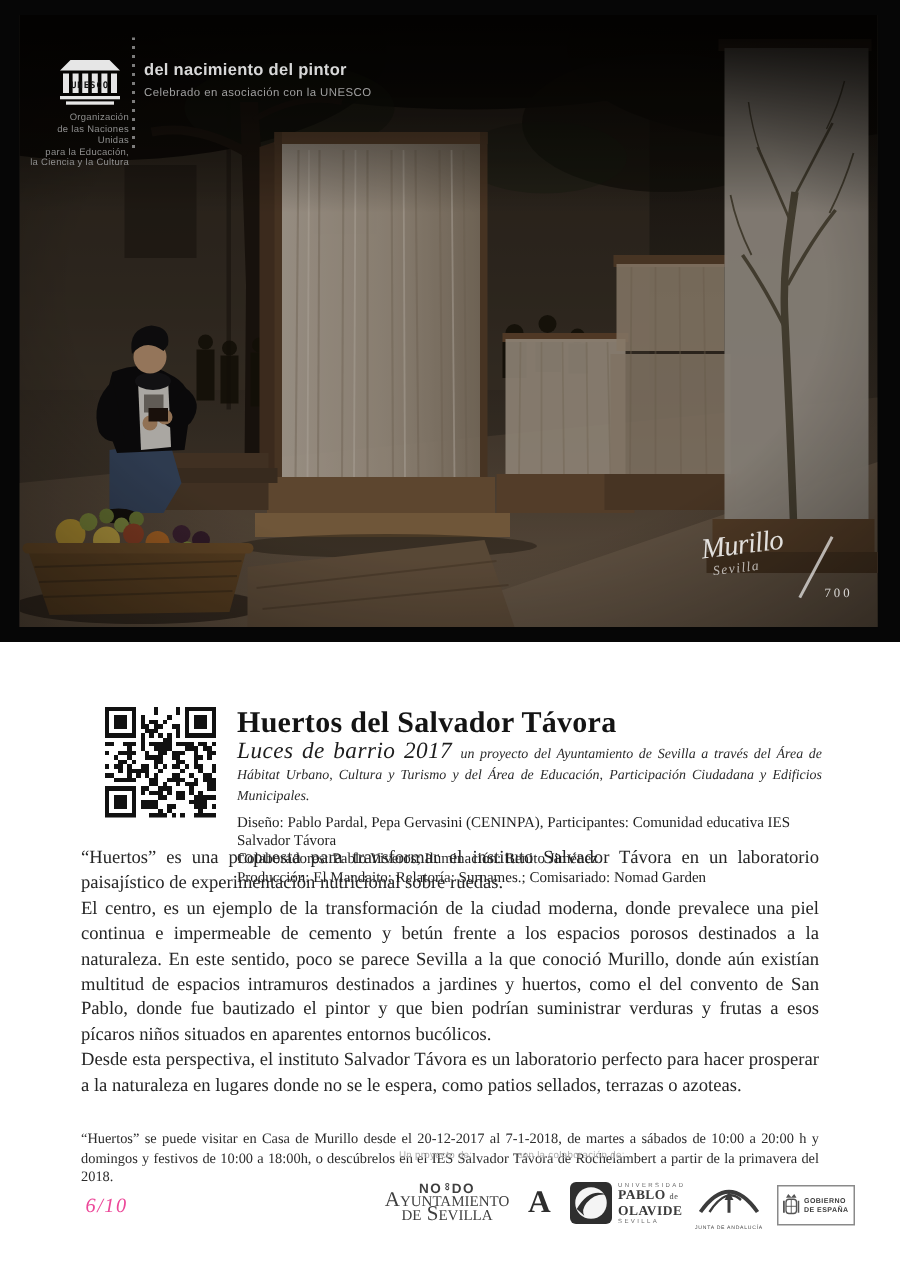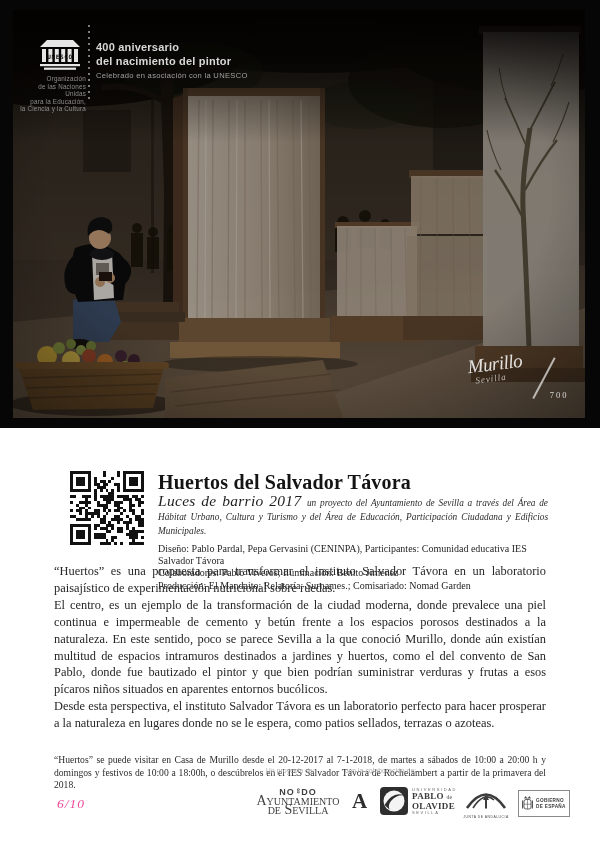--- a/index.html
+++ b/index.html
@@ -303,21 +303,20 @@
     <div class="org-lines">
       <div>Organización</div>
       <div>de las Naciones Unidas</div>
       <div>para la Educación,</div>
       <div>la Ciencia y la Cultura</div>
     </div>
   </div>
   <div class="dotted-sep"></div>
 
   <div class="anniv">
-    <div class="anniv-line">400 aniversario</div>
     <div class="anniv-line">del nacimiento del pintor</div>
     <div class="anniv-sub">Celebrado en asociación con la UNESCO</div>
   </div>
 </div>
 
 <div class="project-header">
   <div class="qr">
     <svg id="qr-svg" viewBox="0 0 25 25" width="74" height="74" shape-rendering="crispEdges">
         <path d="M11 0h1v1h-1zM16 0h1v1h-1zM11 1h1v1h-1zM16 1h1v1h-1zM8 2h1v1h-1zM14 2h1v1h-1zM8 3h1v1h-1zM10 3h1v1h-1zM11 3h1v1h-1zM13 3h1v1h-1zM8 4h1v1h-1zM9 4h1v1h-1zM11 4h1v1h-1zM12 4h1v1h-1zM15 4h1v1h-1zM16 4h1v1h-1zM9 5h1v1h-1zM10 5h1v1h-1zM11 5h1v1h-1zM16 5h1v1h-1zM8 6h1v1h-1zM10 6h1v1h-1zM12 6h1v1h-1zM14 6h1v1h-1zM16 6h1v1h-1zM8 7h1v1h-1zM13 7h1v1h-1zM14 7h1v1h-1zM0 8h1v1h-1zM1 8h1v1h-1zM4 8h1v1h-1zM5 8h1v1h-1zM6 8h1v1h-1zM8 8h1v1h-1zM10 8h1v1h-1zM11 8h1v1h-1zM12 8h1v1h-1zM13 8h1v1h-1zM14 8h1v1h-1zM16 8h1v1h-1zM17 8h1v1h-1zM18 8h1v1h-1zM19 8h1v1h-1zM21 8h1v1h-1zM22 8h1v1h-1zM24 8h1v1h-1zM5 9h1v1h-1zM8 9h1v1h-1zM11 9h1v1h-1zM12 9h1v1h-1zM13 9h1v1h-1zM14 9h1v1h-1zM18 9h1v1h-1zM19 9h1v1h-1zM20 9h1v1h-1zM22 9h1v1h-1zM23 9h1v1h-1zM0 10h1v1h-1zM3 10h1v1h-1zM4 10h1v1h-1zM5 10h1v1h-1zM6 10h1v1h-1zM9 10h1v1h-1zM12 10h1v1h-1zM13 10h1v1h-1zM15 10h1v1h-1zM16 10h1v1h-1zM17 10h1v1h-1zM20 10h1v1h-1zM23 10h1v1h-1zM24 10h1v1h-1zM2 11h1v1h-1zM5 11h1v1h-1zM9 11h1v1h-1zM10 11h1v1h-1zM11 11h1v1h-1zM12 11h1v1h-1zM15 11h1v1h-1zM16 11h1v1h-1zM20 11h1v1h-1zM21 11h1v1h-1zM23 11h1v1h-1zM3 12h1v1h-1zM4 12h1v1h-1zM6 12h1v1h-1zM11 12h1v1h-1zM12 12h1v1h-1zM16 12h1v1h-1zM17 12h1v1h-1zM20 12h1v1h-1zM0 13h1v1h-1zM2 13h1v1h-1zM3 13h1v1h-1zM5 13h1v1h-1zM8 13h1v1h-1zM9 13h1v1h-1zM11 13h1v1h-1zM13 13h1v1h-1zM15 13h1v1h-1zM16 13h1v1h-1zM18 13h1v1h-1zM20 13h1v1h-1zM21 13h1v1h-1zM24 13h1v1h-1zM3 14h1v1h-1zM5 14h1v1h-1zM6 14h1v1h-1zM7 14h1v1h-1zM8 14h1v1h-1zM9 14h1v1h-1zM12 14h1v1h-1zM17 14h1v1h-1zM21 14h1v1h-1zM24 14h1v1h-1zM0 15h1v1h-1zM1 15h1v1h-1zM5 15h1v1h-1zM7 15h1v1h-1zM9 15h1v1h-1zM11 15h1v1h-1zM15 15h1v1h-1zM16 15h1v1h-1zM19 15h1v1h-1zM22 15h1v1h-1zM23 15h1v1h-1zM2 16h1v1h-1zM3 16h1v1h-1zM4 16h1v1h-1zM5 16h1v1h-1zM6 16h1v1h-1zM10 16h1v1h-1zM11 16h1v1h-1zM14 16h1v1h-1zM15 16h1v1h-1zM16 16h1v1h-1zM17 16h1v1h-1zM20 16h1v1h-1zM22 16h1v1h-1zM23 16h1v1h-1zM24 16h1v1h-1zM10 17h1v1h-1zM11 17h1v1h-1zM13 17h1v1h-1zM16 17h1v1h-1zM18 17h1v1h-1zM19 17h1v1h-1zM20 17h1v1h-1zM23 17h1v1h-1zM24 17h1v1h-1zM8 18h1v1h-1zM9 18h1v1h-1zM12 18h1v1h-1zM13 18h1v1h-1zM14 18h1v1h-1zM19 18h1v1h-1zM23 18h1v1h-1zM24 18h1v1h-1zM8 19h1v1h-1zM10 19h1v1h-1zM11 19h1v1h-1zM12 19h1v1h-1zM14 19h1v1h-1zM16 19h1v1h-1zM17 19h1v1h-1zM19 19h1v1h-1zM21 19h1v1h-1zM12 20h1v1h-1zM13 20h1v1h-1zM16 20h1v1h-1zM17 20h1v1h-1zM20 20h1v1h-1zM21 20h1v1h-1zM22 20h1v1h-1zM23 20h1v1h-1zM24 20h1v1h-1zM8 21h1v1h-1zM9 21h1v1h-1zM10 21h1v1h-1zM11 21h1v1h-1zM19 21h1v1h-1zM20 21h1v1h-1zM21 21h1v1h-1zM22 21h1v1h-1zM8 22h1v1h-1zM9 22h1v1h-1zM10 22h1v1h-1zM11 22h1v1h-1zM14 22h1v1h-1zM15 22h1v1h-1zM20 22h1v1h-1zM21 22h1v1h-1zM22 22h1v1h-1zM24 22h1v1h-1zM12 23h1v1h-1zM14 23h1v1h-1zM21 23h1v1h-1zM10 24h1v1h-1zM11 24h1v1h-1zM12 24h1v1h-1zM13 24h1v1h-1zM15 24h1v1h-1zM17 24h1v1h-1zM20 24h1v1h-1zM21 24h1v1h-1zM22 24h1v1h-1zM23 24h1v1h-1zM24 24h1v1h-1zM0 0h7v7h-7zM1 1h5v5h-5zM2 2h3v3h-3zM18 0h7v7h-7zM19 1h5v5h-5zM20 2h3v3h-3zM0 18h7v7h-7zM1 19h5v5h-5zM2 20h3v3h-3z" fill="#111111" fill-rule="evenodd"></path>
       </svg>

